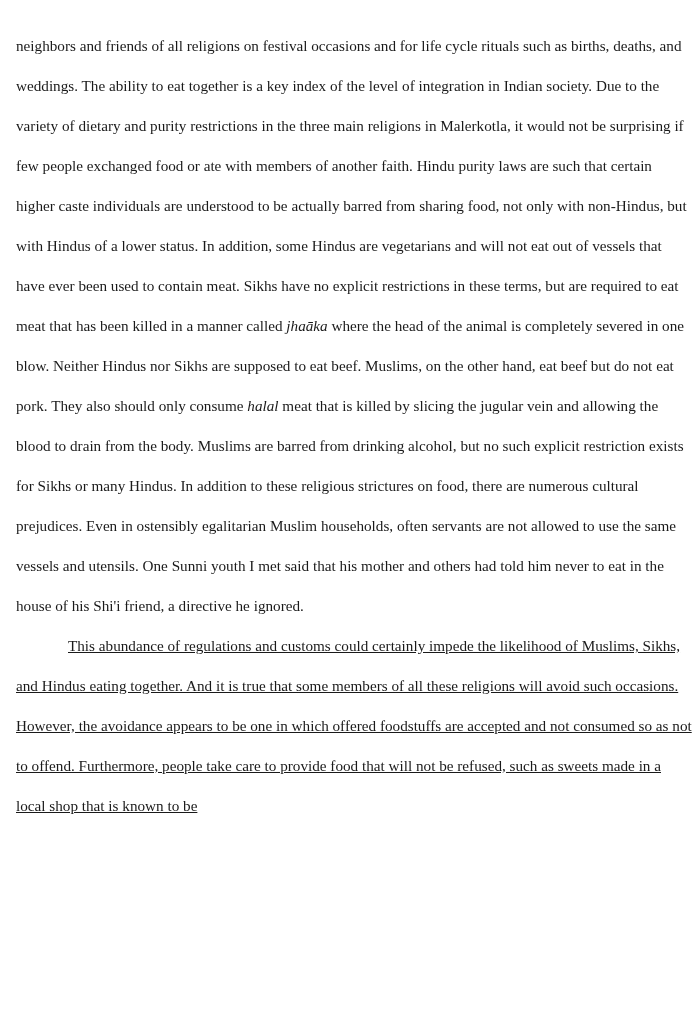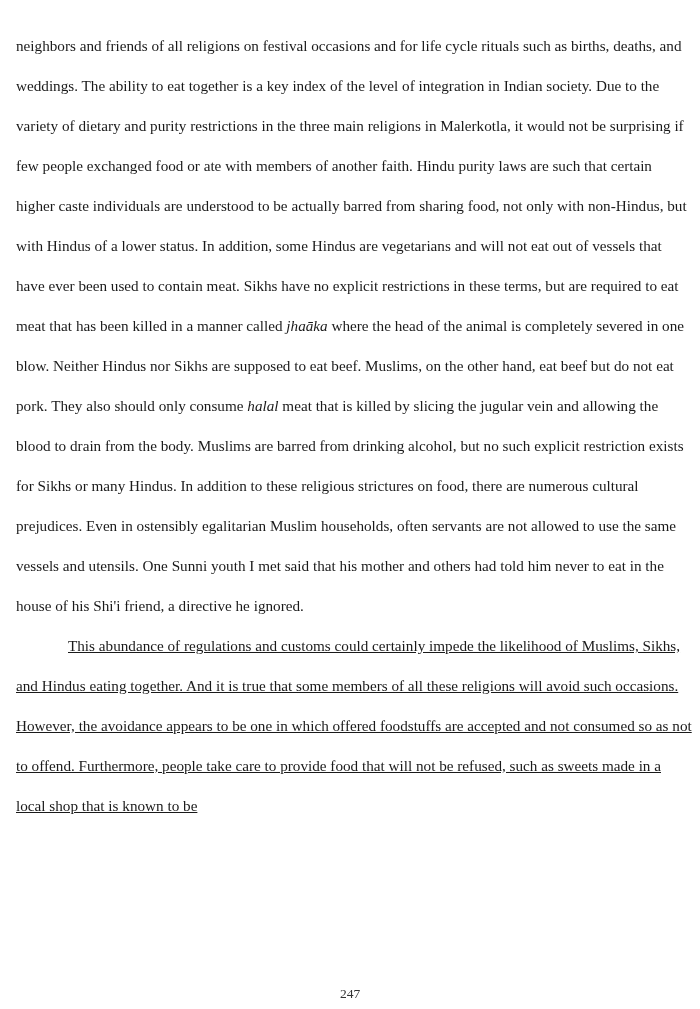--- a/index.html
+++ b/index.html
@@ -56,15 +56,14 @@
 </head>
 <body>
 
 <div class="page">
 
   <div class="body-text" id="body-text">
       <p class="first"><span>neighbors and friends of all religions on festival occasions and for life cycle rituals such as births, deaths, and weddings.  The ability to eat together is a key index of the level of integration in Indian society.  Due to the variety of dietary and purity restrictions in the three main religions in Malerkotla, it would not be surprising if few people exchanged food or ate with members of another faith.  Hindu purity laws are such that certain higher caste individuals are understood to be actually barred from sharing food, not only with non-Hindus, but with Hindus of a lower status.  In addition, some Hindus are vegetarians and will not eat out of vessels that have ever been used to contain meat.   Sikhs have no explicit restrictions in these terms, but are required to eat meat that has been killed in a manner called </span><i>jhaāka</i><span> where the head of the animal is completely severed in one blow.  Neither Hindus nor Sikhs are supposed to eat beef.  Muslims, on the other hand, eat beef but do not eat pork.  They also should only consume </span><i>halal</i><span> meat that is killed by slicing the jugular vein and allowing the blood to drain from the body.  Muslims are barred from drinking alcohol, but no such explicit restriction exists for Sikhs or many Hindus.  In addition to these religious strictures on food, there are numerous cultural prejudices.  Even in ostensibly egalitarian Muslim households, often servants are not allowed to use the same vessels and utensils.  One Sunni youth I met said that his mother and others had told him never to eat in the house of his Shi'i friend, a directive he ignored.</span></p>
       <p class="indented"><span>This abundance of regulations and customs could certainly impede the likelihood of Muslims, Sikhs, and Hindus eating together.  And it is true that some members of all these religions will avoid such occasions.  However, the avoidance appears to be one in which offered foodstuffs are accepted and not consumed so as not to offend.  Furthermore, people take care to provide food that will not be refused, such as sweets made in a local shop that is known to be</span></p>
     </div>
 
-  <div class="page-number">247</div>
 
 </div>
 
 </body></html>

